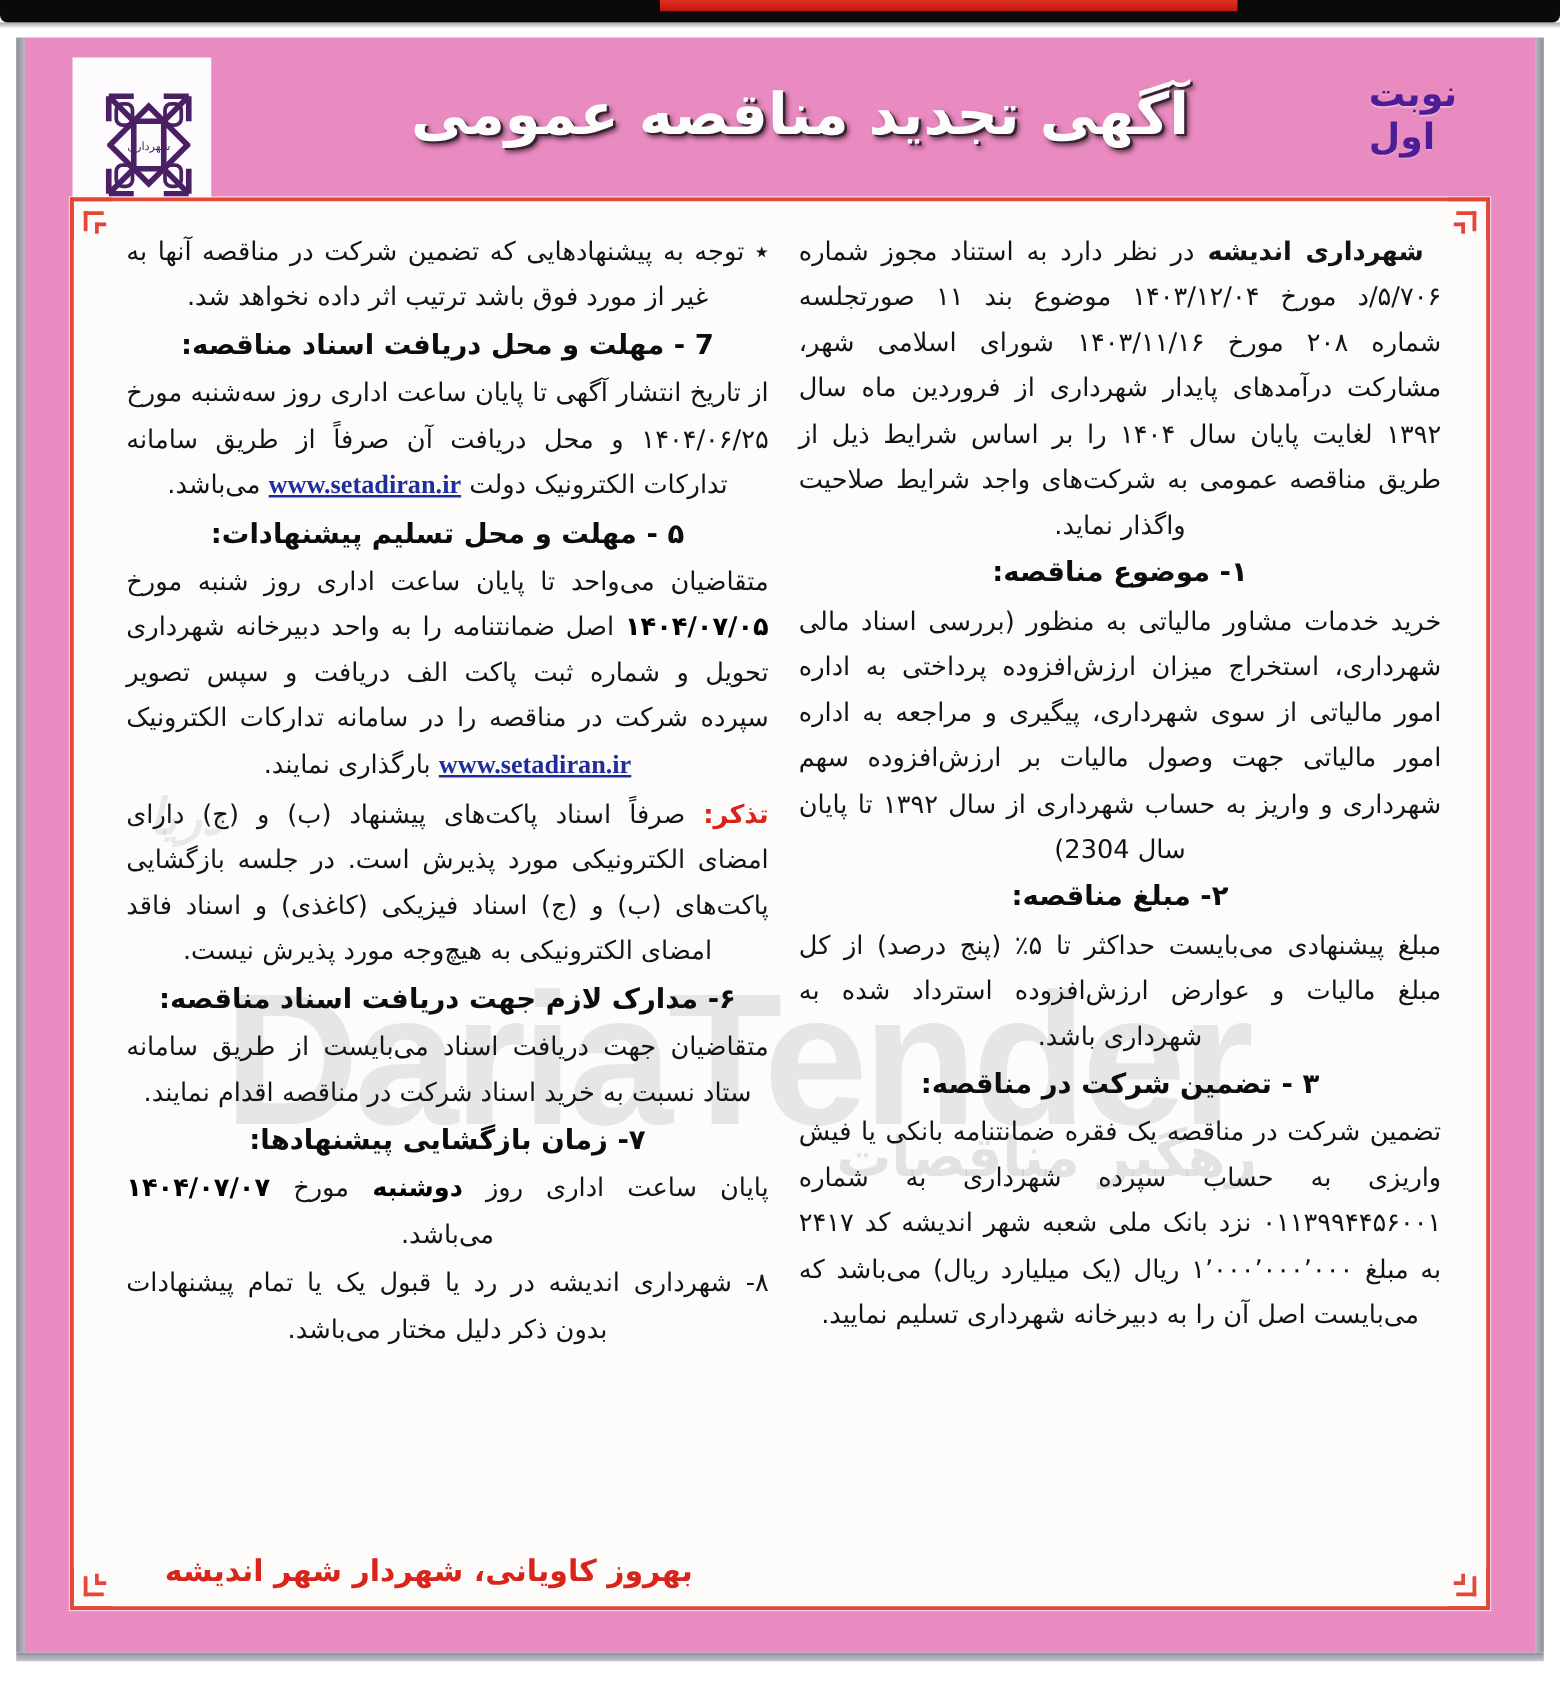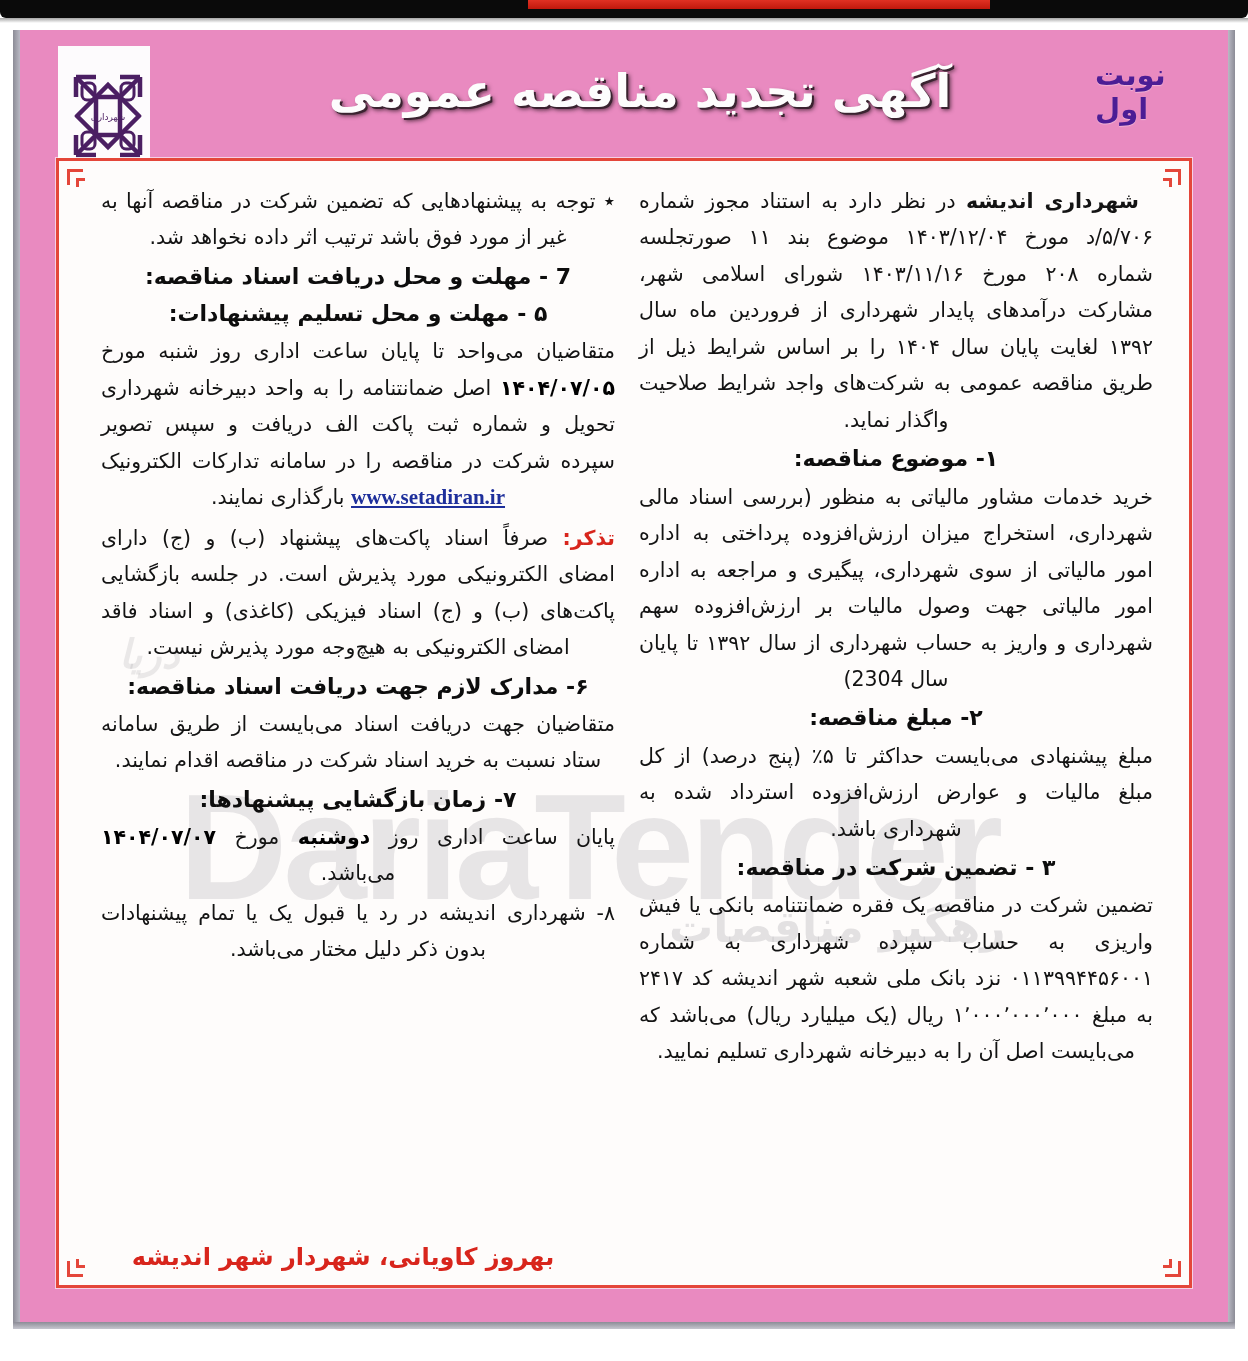--- a/index.html
+++ b/index.html
@@ -101,21 +101,22 @@
   }
   .logo-box {
     position: absolute;
     top: 16px;
     left: 38px;
     width: 92px;
     height: 140px;
     background: #fdfbfd;
     display: flex;
     align-items: center;
-    justify-content: flex-start;
+    justify-content: flex-end;
+    padding-left: 19px;
   }
   .logo-box svg { display: block; }
 
   
   .panel {
     position: absolute;
     top: 128px;
     left: 36px;
     width: 1136px;
     height: 1130px;
@@ -344,20 +345,25 @@
           <span>ریال (یک میلیارد ریال)</span>
           <span>می‌باشد که می‌بایست اصل آن را به دبیرخانه شهرداری تسلیم نمایید.</span>
         </p>
       </div>
 
       <div class="col col-left">
 
         <p class="body">٭ توجه به پیشنهادهایی که تضمین شرکت در مناقصه آنها به غیر از مورد فوق باشد ترتیب اثر داده نخواهد شد.</p>
 
         <div class="heading">7 - مهلت و محل دریافت اسناد مناقصه:</div>
+        <p class="body">
+          <span>از تاریخ انتشار آگهی تا پایان ساعت اداری روز سه‌شنبه مورخ ۱۴۰۴/۰۶/۲۵ و محل دریافت آن صرفاً از طریق سامانه تدارکات الکترونیک دولت</span>
+          <a class="url" href="#">www.setadiran.ir</a>
+          <span>می‌باشد.</span>
+        </p>
 
         <div class="heading">۵ - مهلت و محل تسلیم پیشنهادات:</div>
         <p class="body">
           <span>متقاضیان می‌واحد تا پایان ساعت اداری روز شنبه مورخ</span>
           <span class="red">۱۴۰۴/۰۷/۰۵</span>
           <span>اصل ضمانتنامه را به واحد دبیرخانه شهرداری تحویل و شماره ثبت پاکت الف دریافت و سپس تصویر سپرده شرکت در مناقصه را در سامانه تدارکات الکترونیک</span>
           <a class="url" href="#">www.setadiran.ir</a>
           <span>بارگذاری نمایند.</span>
         </p>
 

